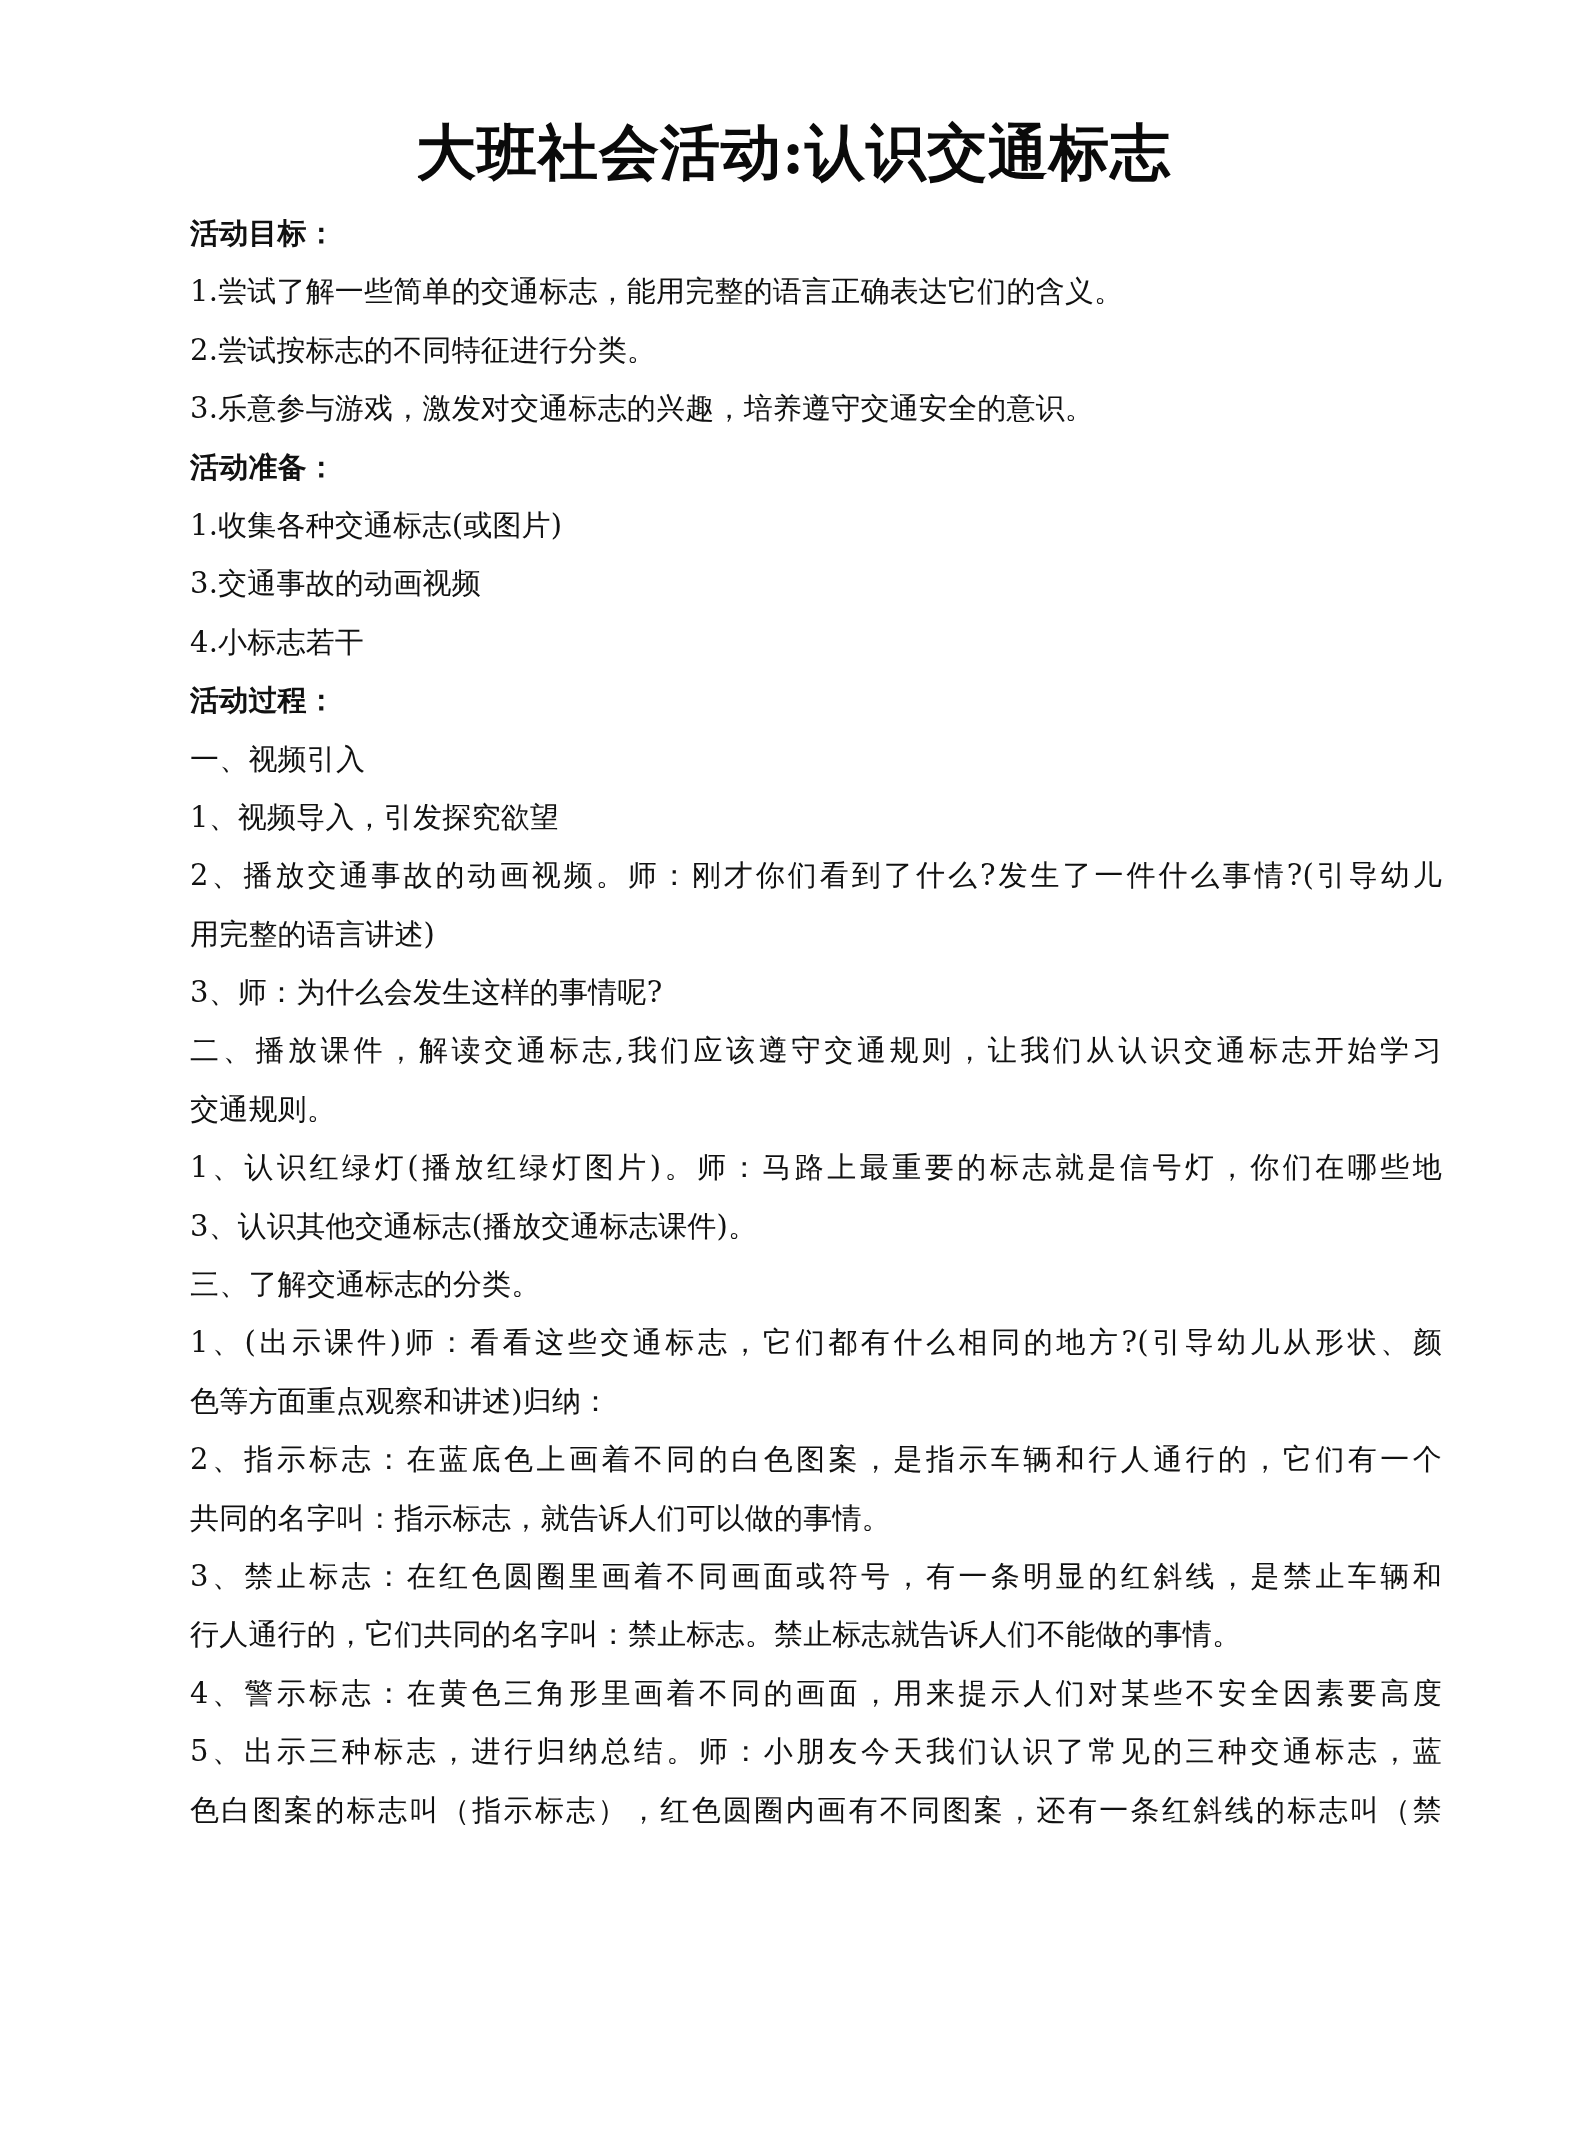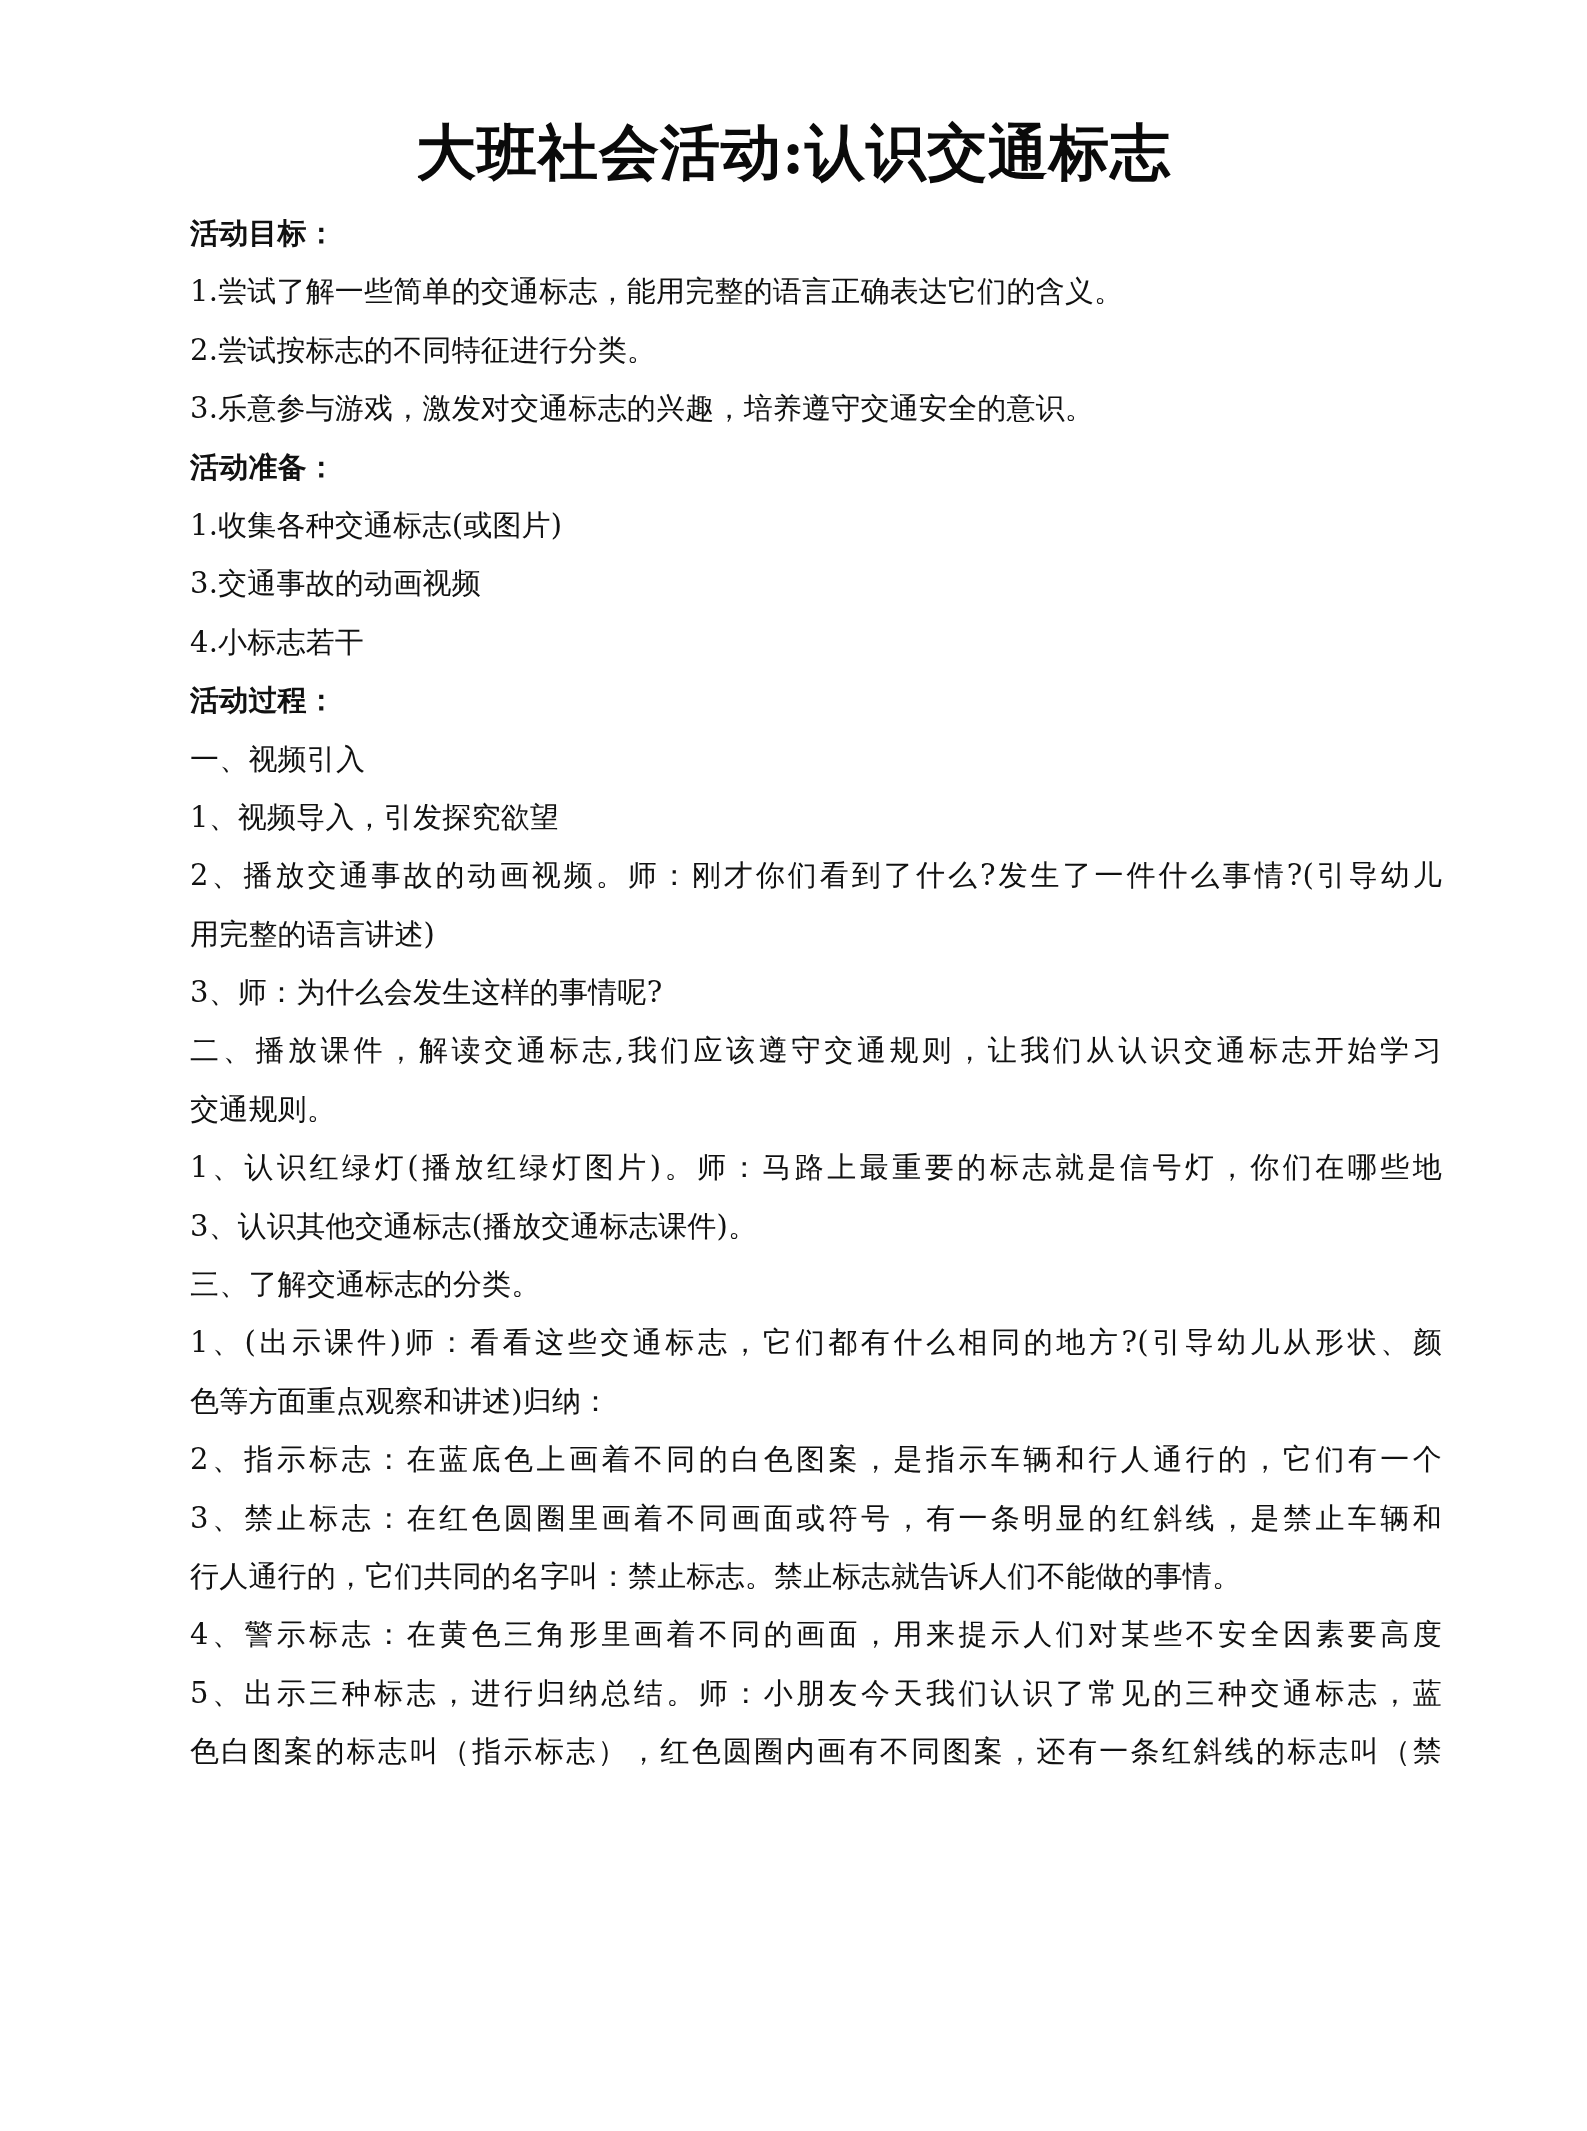--- a/index.html
+++ b/index.html
@@ -84,19 +84,20 @@
     <div class="line">用完整的语言讲述)</div>
     <div class="line">3、师：为什么会发生这样的事情呢?</div>
     <div class="line justify">二、播放课件，解读交通标志,我们应该遵守交通规则，让我们从认识交通标志开始学习</div>
     <div class="line">交通规则。</div>
     <div class="line justify">1、认识红绿灯(播放红绿灯图片)。师：马路上最重要的标志就是信号灯，你们在哪些地</div>
     <div class="line">3、认识其他交通标志(播放交通标志课件)。</div>
     <div class="line">三、了解交通标志的分类。</div>
     <div class="line justify">1、(出示课件)师：看看这些交通标志，它们都有什么相同的地方?(引导幼儿从形状、颜</div>
     <div class="line">色等方面重点观察和讲述)归纳：</div>
     <div class="line justify">2、指示标志：在蓝底色上画着不同的白色图案，是指示车辆和行人通行的，它们有一个</div>
+    <div class="line">共同的名字叫：指示标志，就告诉人们可以做的事情。</div>
     <div class="line justify">3、禁止标志：在红色圆圈里画着不同画面或符号，有一条明显的红斜线，是禁止车辆和</div>
     <div class="line">行人通行的，它们共同的名字叫：禁止标志。禁止标志就告诉人们不能做的事情。</div>
     <div class="line justify">4、警示标志：在黄色三角形里画着不同的画面，用来提示人们对某些不安全因素要高度</div>
     <div class="line justify">5、出示三种标志，进行归纳总结。师：小朋友今天我们认识了常见的三种交通标志，蓝</div>
     <div class="line justify">色白图案的标志叫（指示标志），红色圆圈内画有不同图案，还有一条红斜线的标志叫（禁</div>
   </div>
 </div>
 
 </body></html>

